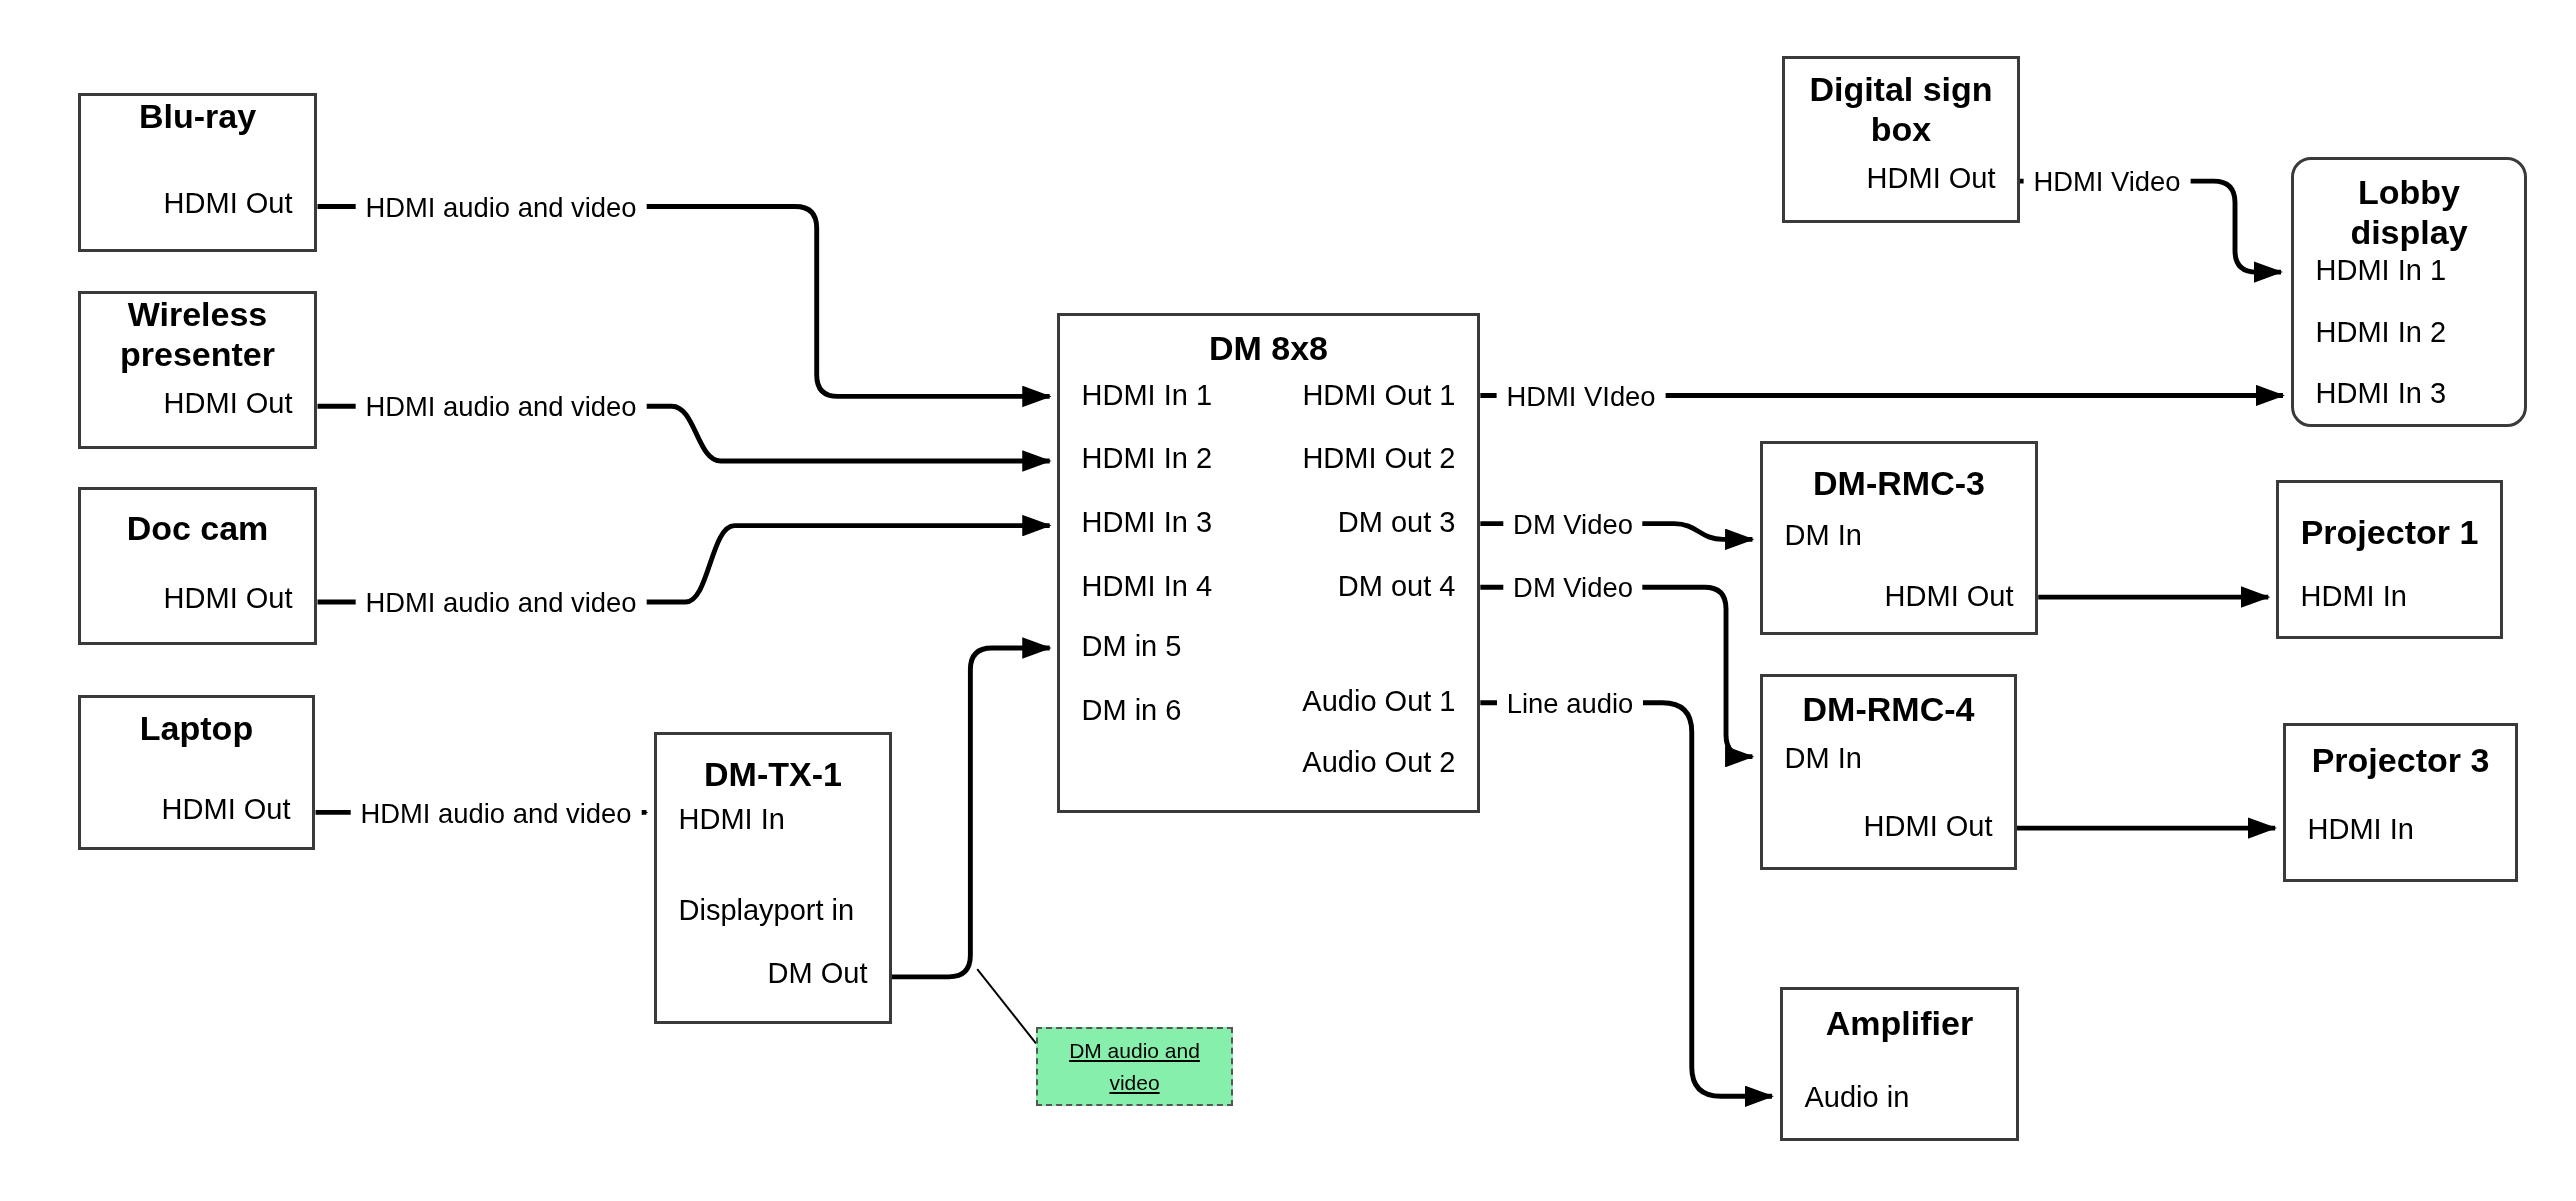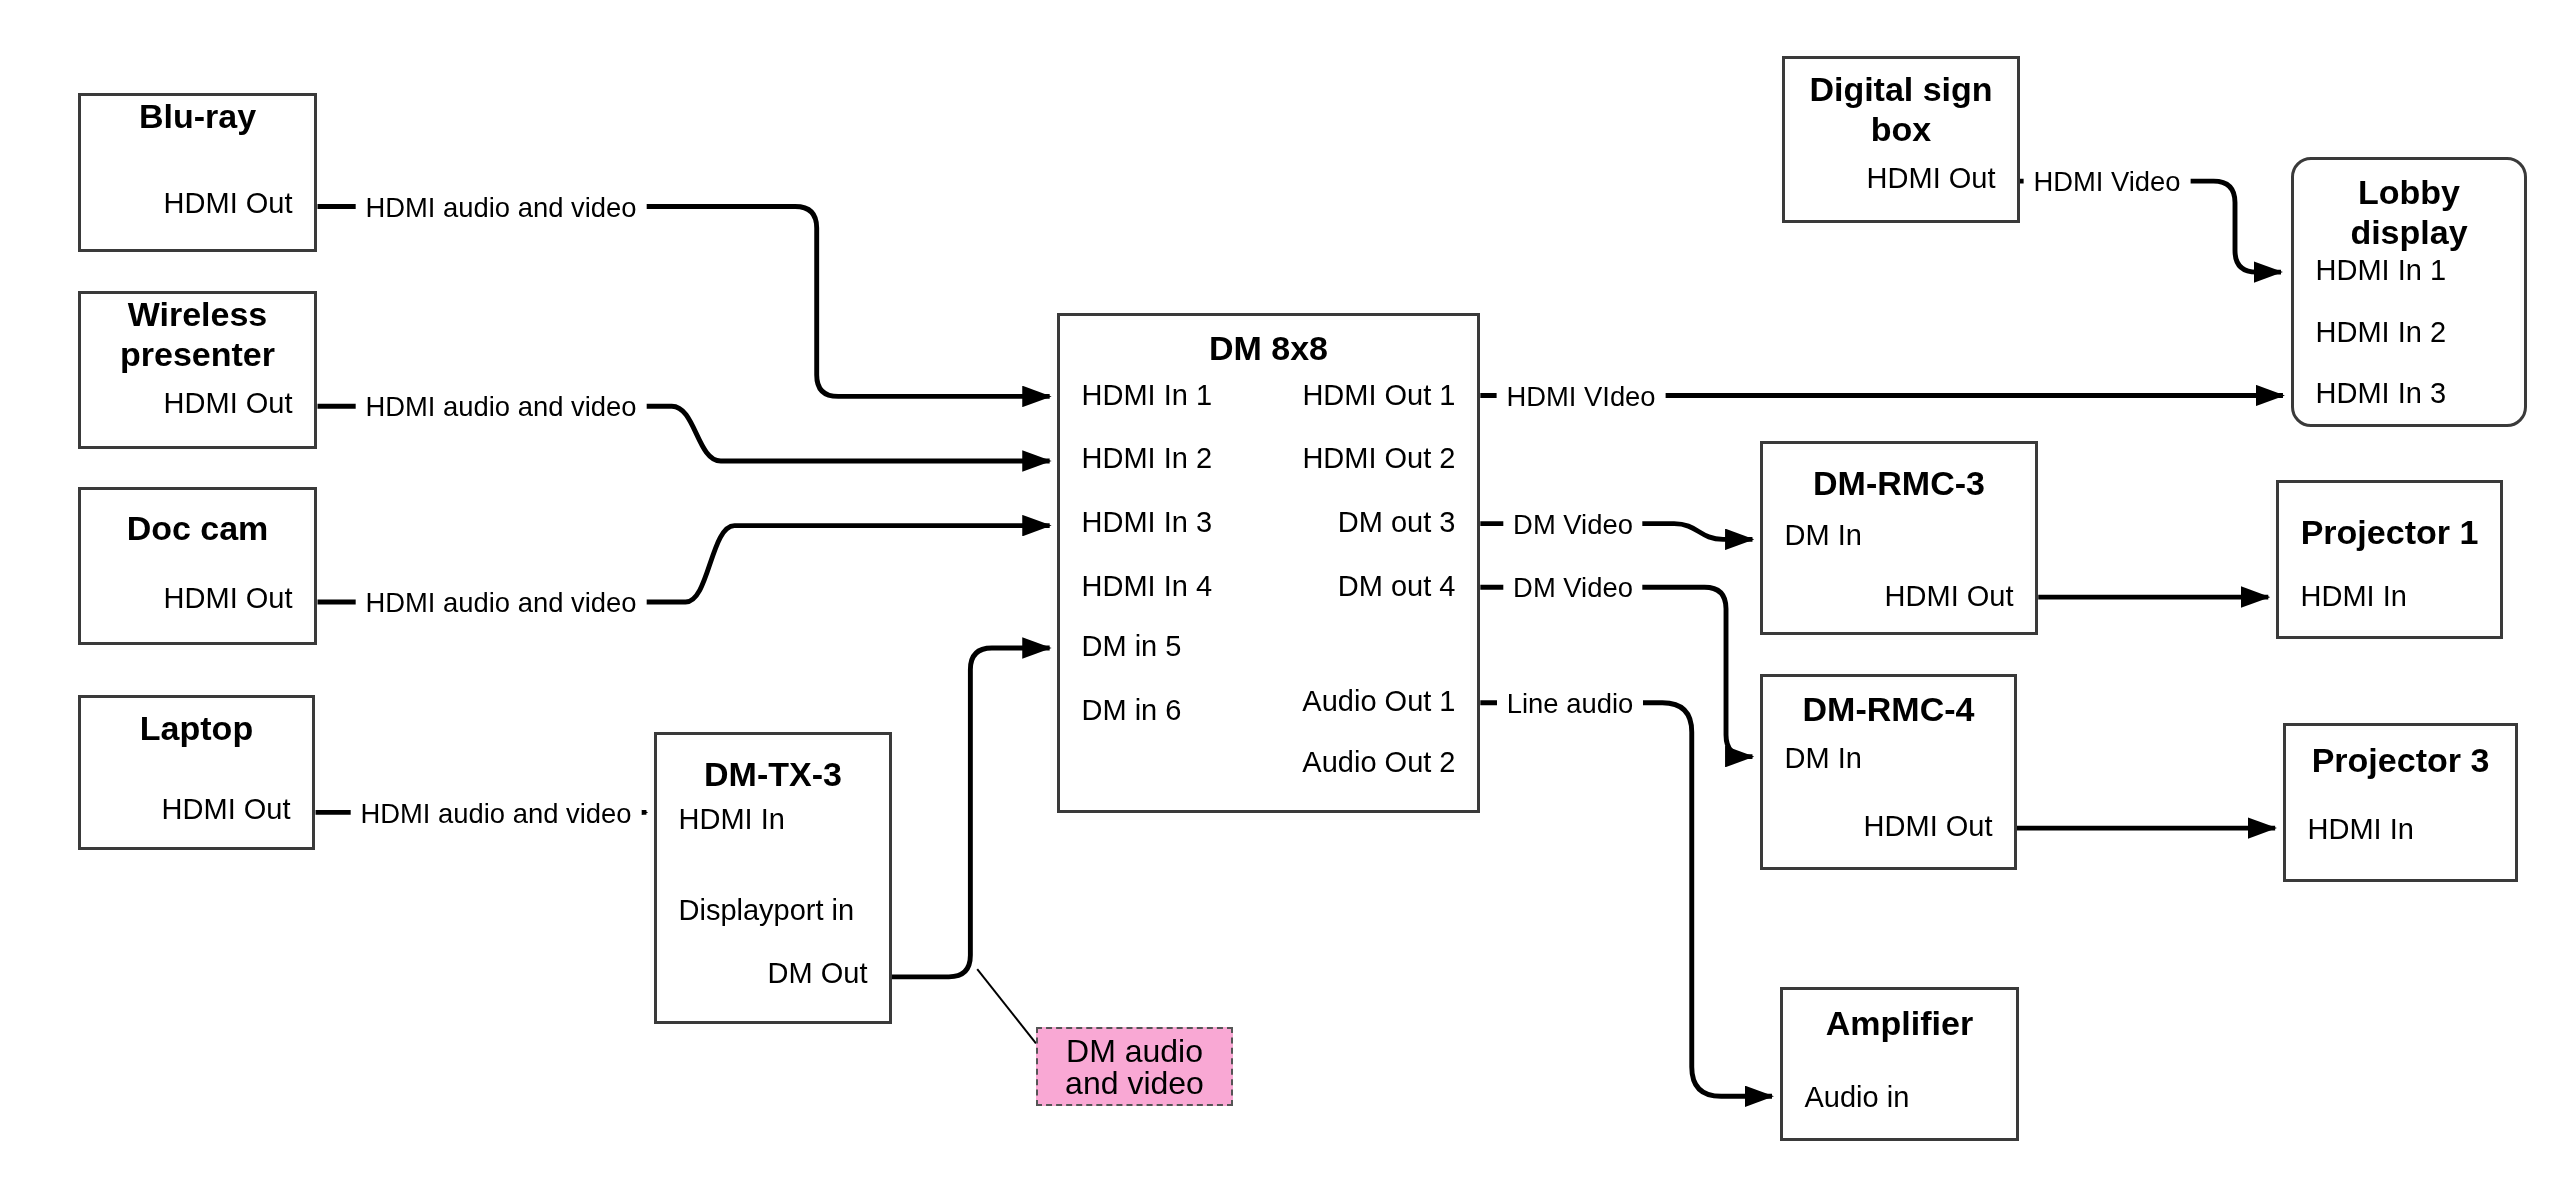--- a/index.html
+++ b/index.html
@@ -21,23 +21,23 @@
     position:absolute;left:21.5px;right:21.5px;font-size:29px;line-height:37px;white-space:nowrap;
   }
   .port.l{text-align:left;}
   .port.r{text-align:right;}
   .edge-label{
     position:absolute;transform:translate(-50%,-50%);background:#fff;
     font-size:27.4px;line-height:33px;padding:0 9.8px;white-space:nowrap;
   }
   .callout{
     position:absolute;left:1036px;top:1027px;width:197px;height:79px;
-    border:2px dashed #555;box-sizing:border-box;background:#f9a8d4;
+    border:2px dashed #555;box-sizing:border-box;background:#86efac;
     display:flex;align-items:center;justify-content:center;text-align:center;
-    font-size:32px;line-height:32px;padding:2px 13.7px;
+    font-size:21px;line-height:32px;padding:2px 13.7px;text-decoration:underline;
   }
 </style>
 </head>
 <body>
 
 <div id="canvas">
 
   <svg id="wires" viewBox="0 0 2631 1227" width="2576" height="1201">
     <defs>
       <marker id="arrow" markerUnits="userSpaceOnUse" markerWidth="30" markerHeight="22" refX="28" refY="11" orient="auto">
@@ -73,21 +73,21 @@
     <div class="title" style="top:17.6px;">Doc cam</div>
     <div class="port r" style="top:90px;">HDMI Out</div>
   </div>
 
   <div class="node" style="left:78px;top:695px;width:237px;height:155px;">
     <div class="title" style="top:9.8px;">Laptop</div>
     <div class="port r" style="top:93px;">HDMI Out</div>
   </div>
 
   <div class="node" style="left:654px;top:732px;width:238px;height:292px;">
-    <div class="title" style="top:18.6px;">DM-TX-3</div>
+    <div class="title" style="top:18.6px;">DM-TX-1</div>
     <div class="port l" style="top:66px;">HDMI In</div>
     <div class="port l" style="top:131px;margin-top:26px;">Displayport in</div>
     <div class="port r" style="top:220px;">DM Out</div>
   </div>
 
   <div class="node" style="left:1057px;top:313px;width:423px;height:500px;">
     <div class="title" style="top:11.7px;">DM 8x8</div>
     <div class="port l" style="top:61px;">HDMI In 1</div>
     <div class="port l" style="top:124px;">HDMI In 2</div>
     <div class="port l" style="top:188px;">HDMI In 3</div>

